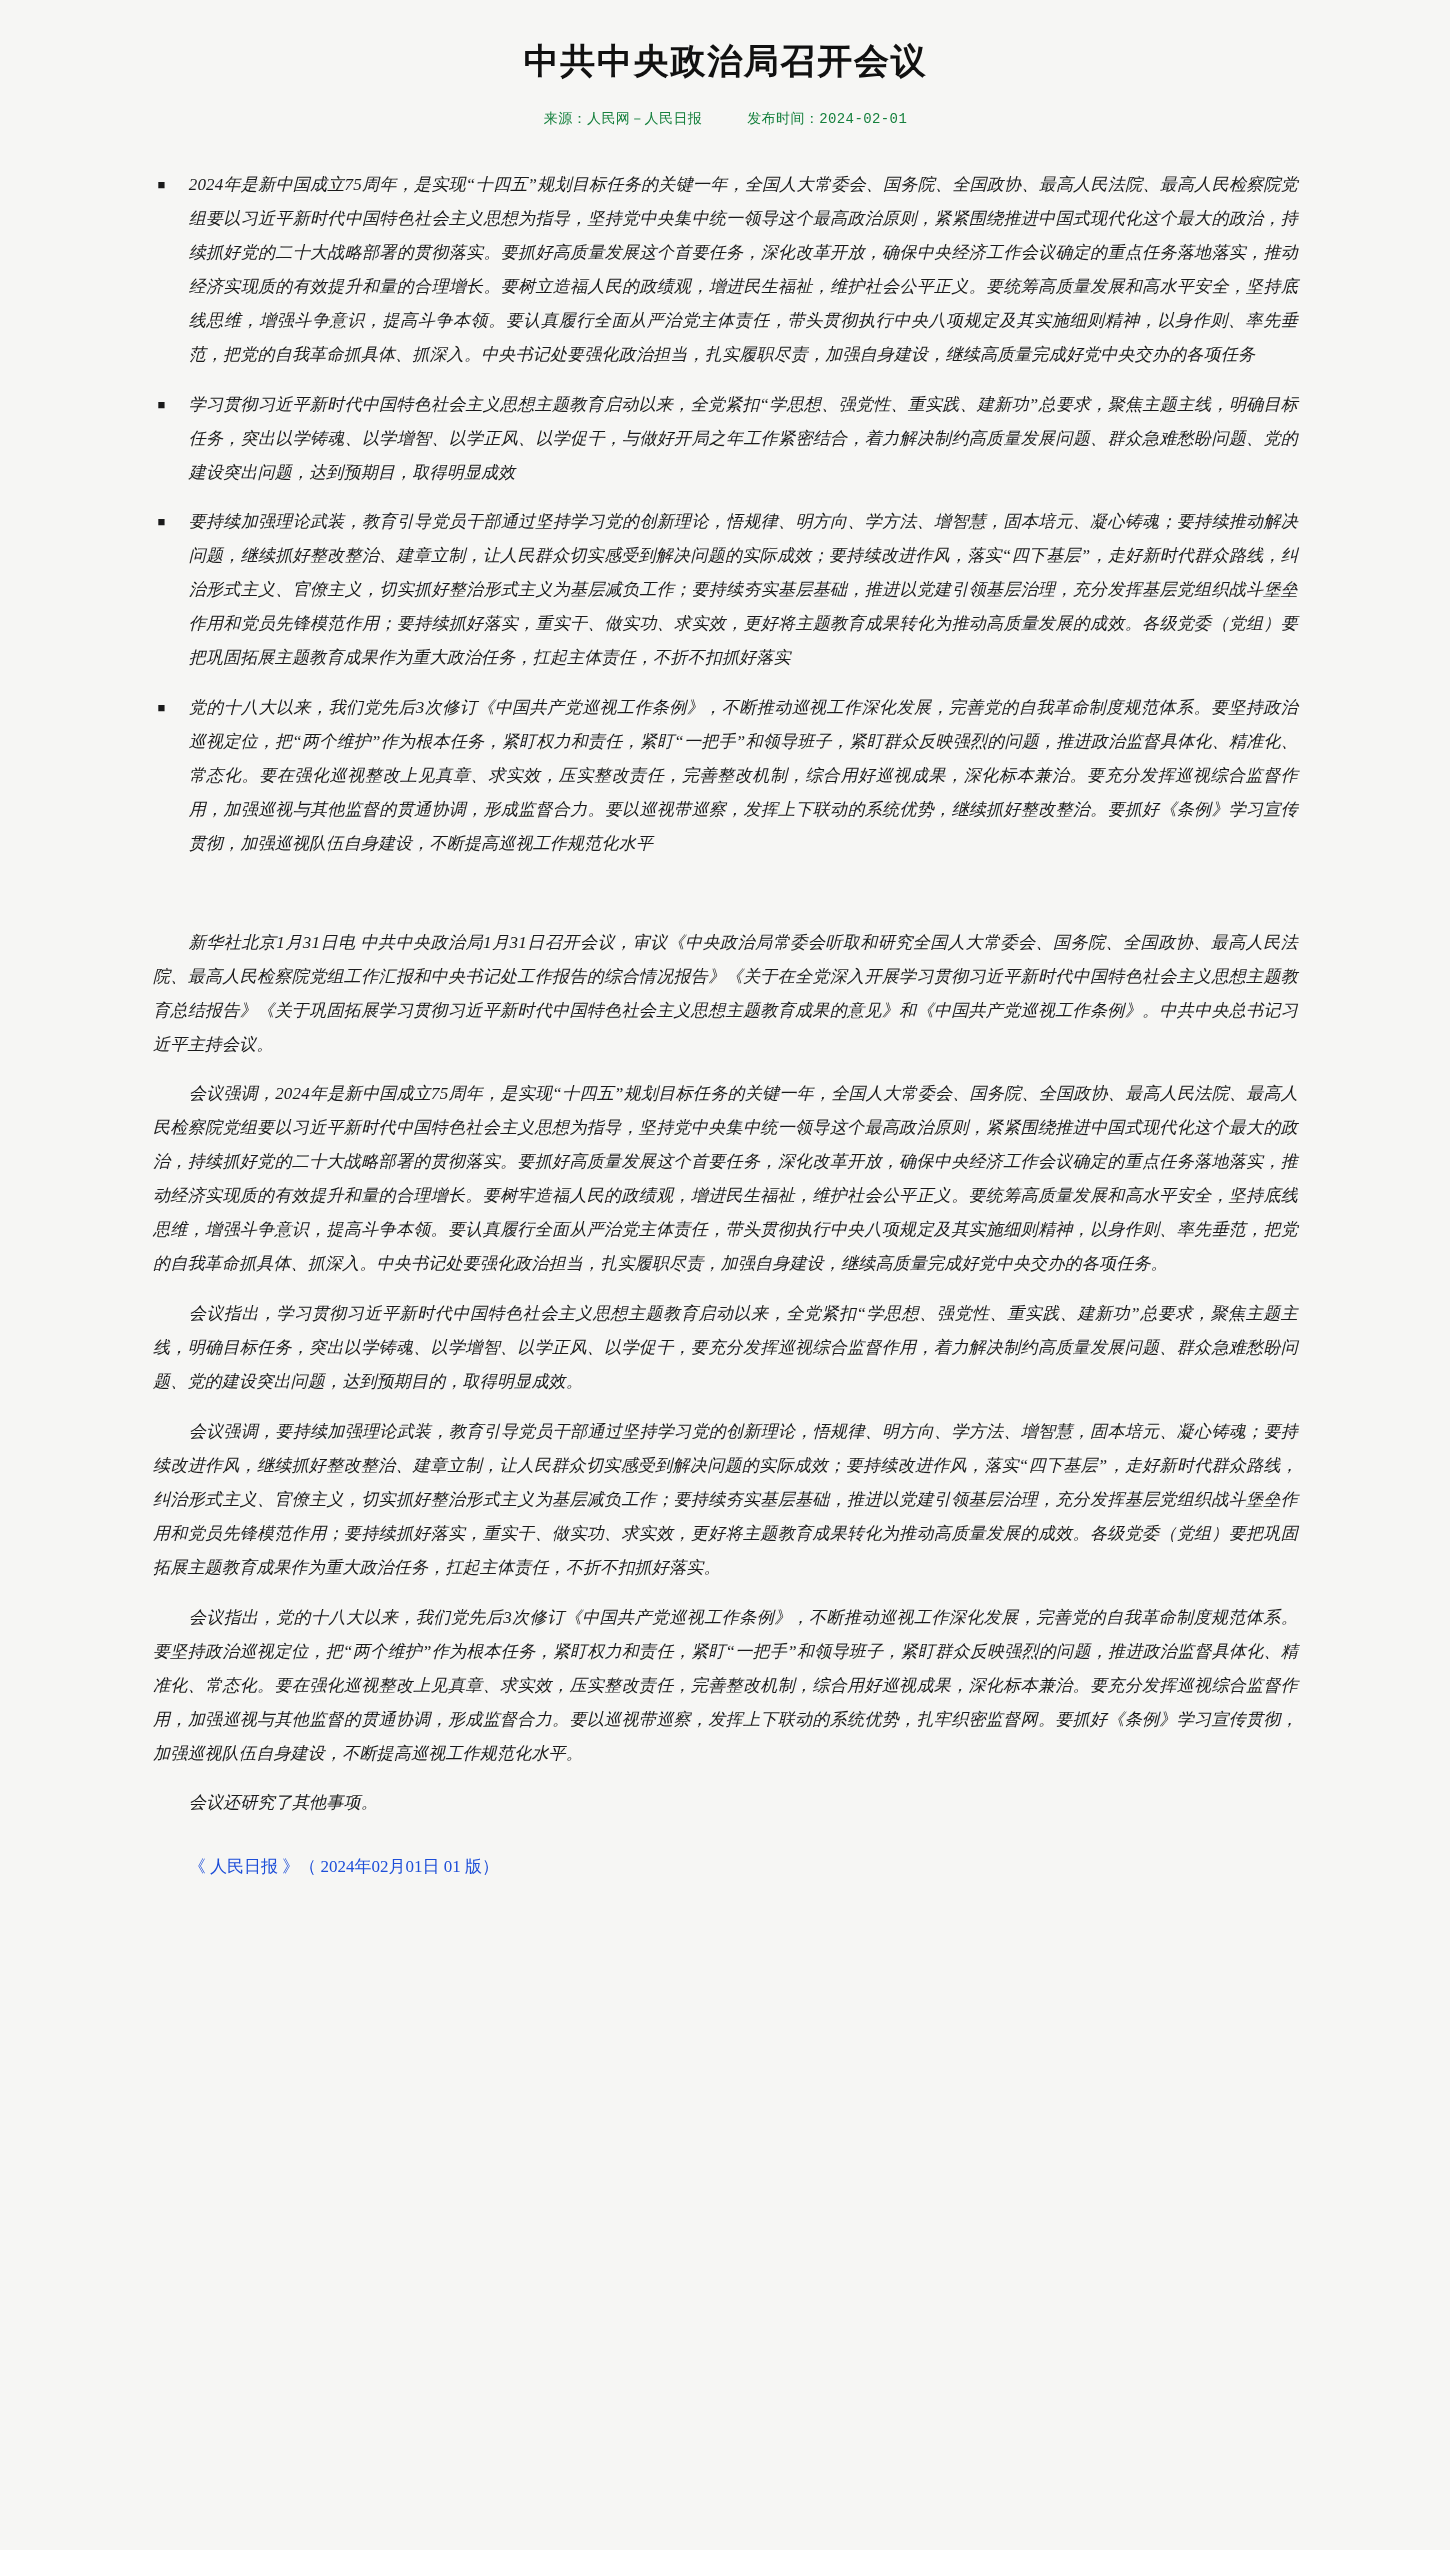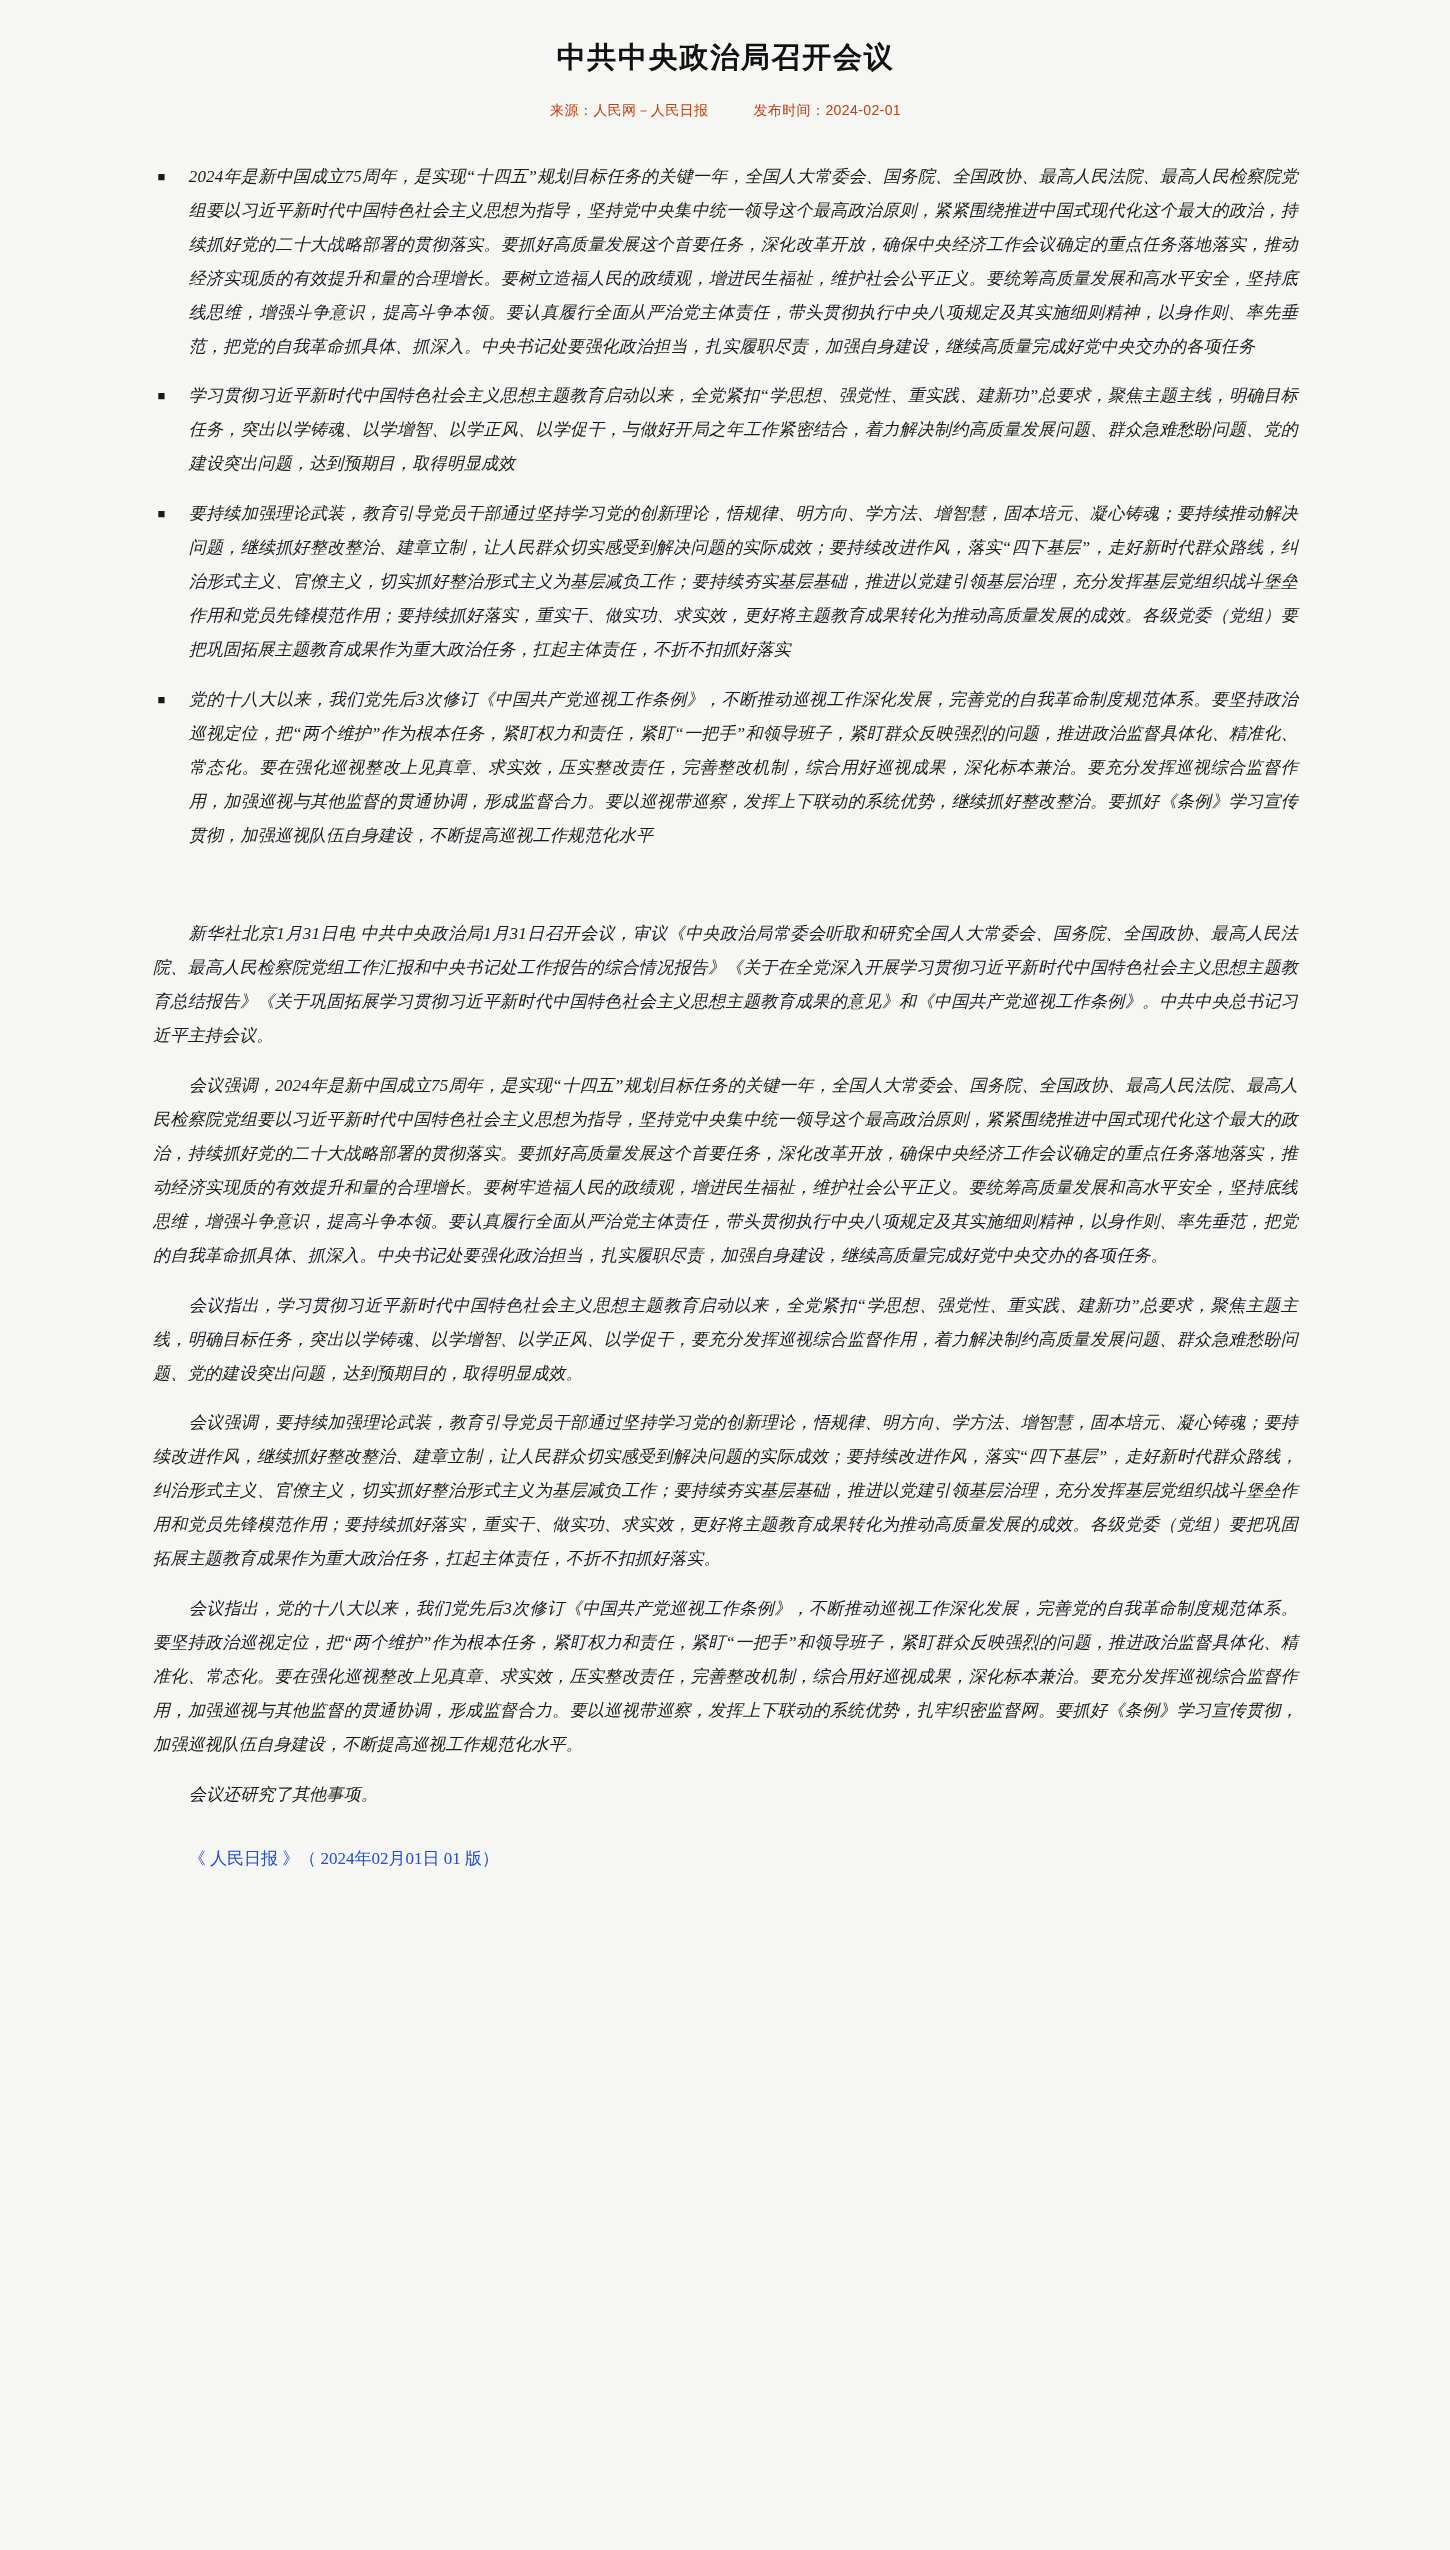--- a/index.html
+++ b/index.html
@@ -17,21 +17,21 @@
     min-height: 2550px;
     box-sizing: border-box;
     padding: 26px 0 52px 0;
     background: #f6f6f4;
   }
   .header {
     text-align: center;
     padding: 0 157px;
   }
   .main-title {
-    font-size: 29px;
+    font-size: 35px;
     font-weight: bold;
     letter-spacing: 1.7px;
     margin: 10.5px 0 17.5px 0;
     line-height: 1.4;
     color: #111;
   }
   .sub-title {
     font-size: 16px;
     font-weight: bold;
     line-height: 1.85;
@@ -40,23 +40,23 @@
     margin: 0 auto;
     max-width: 1014px;
     text-align: center;
   }
   .sub-title-line {
     display: block;
   }
   .meta {
     margin-top: 24.5px;
     font-size: 14px;
-    color: #c2410c;
+    color: #15803d;
     letter-spacing: 0.4px;
-    font-family: Liberation Sans, sans-serif;
+    font-family: Liberation Mono, monospace;
   }
   .meta span {
     display: inline-block;
   }
   .meta .sep {
     display: inline-block;
     width: 45px;
   }
   .content {
     margin: 0 auto;

